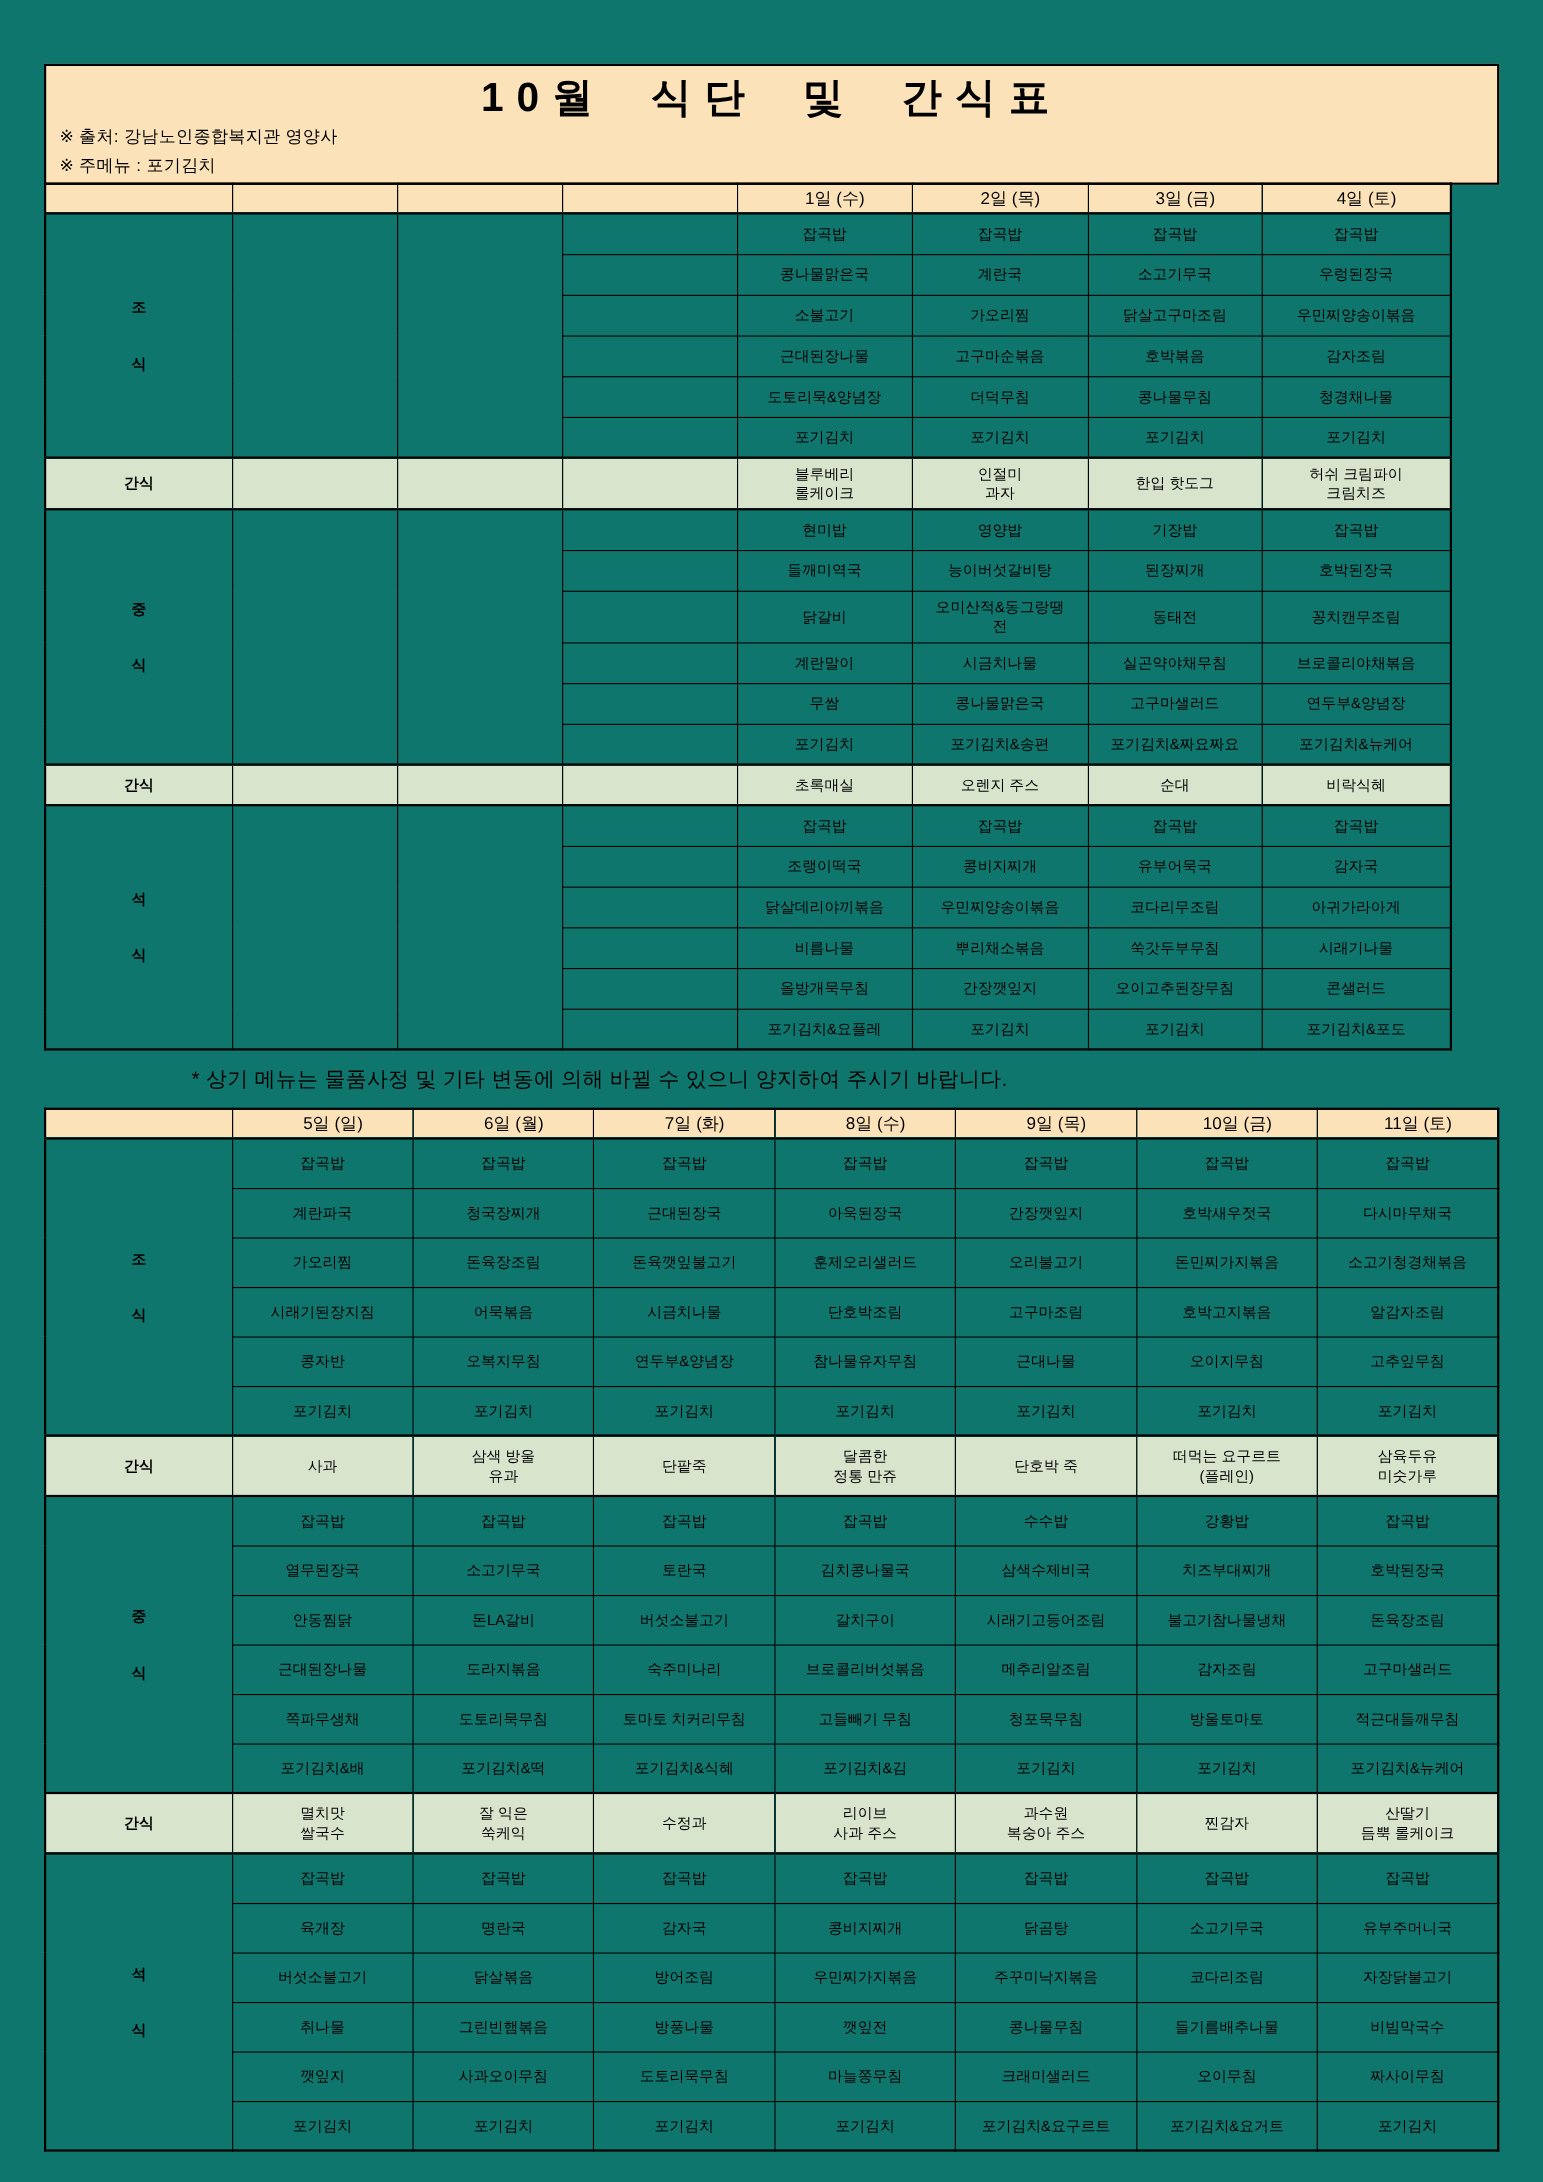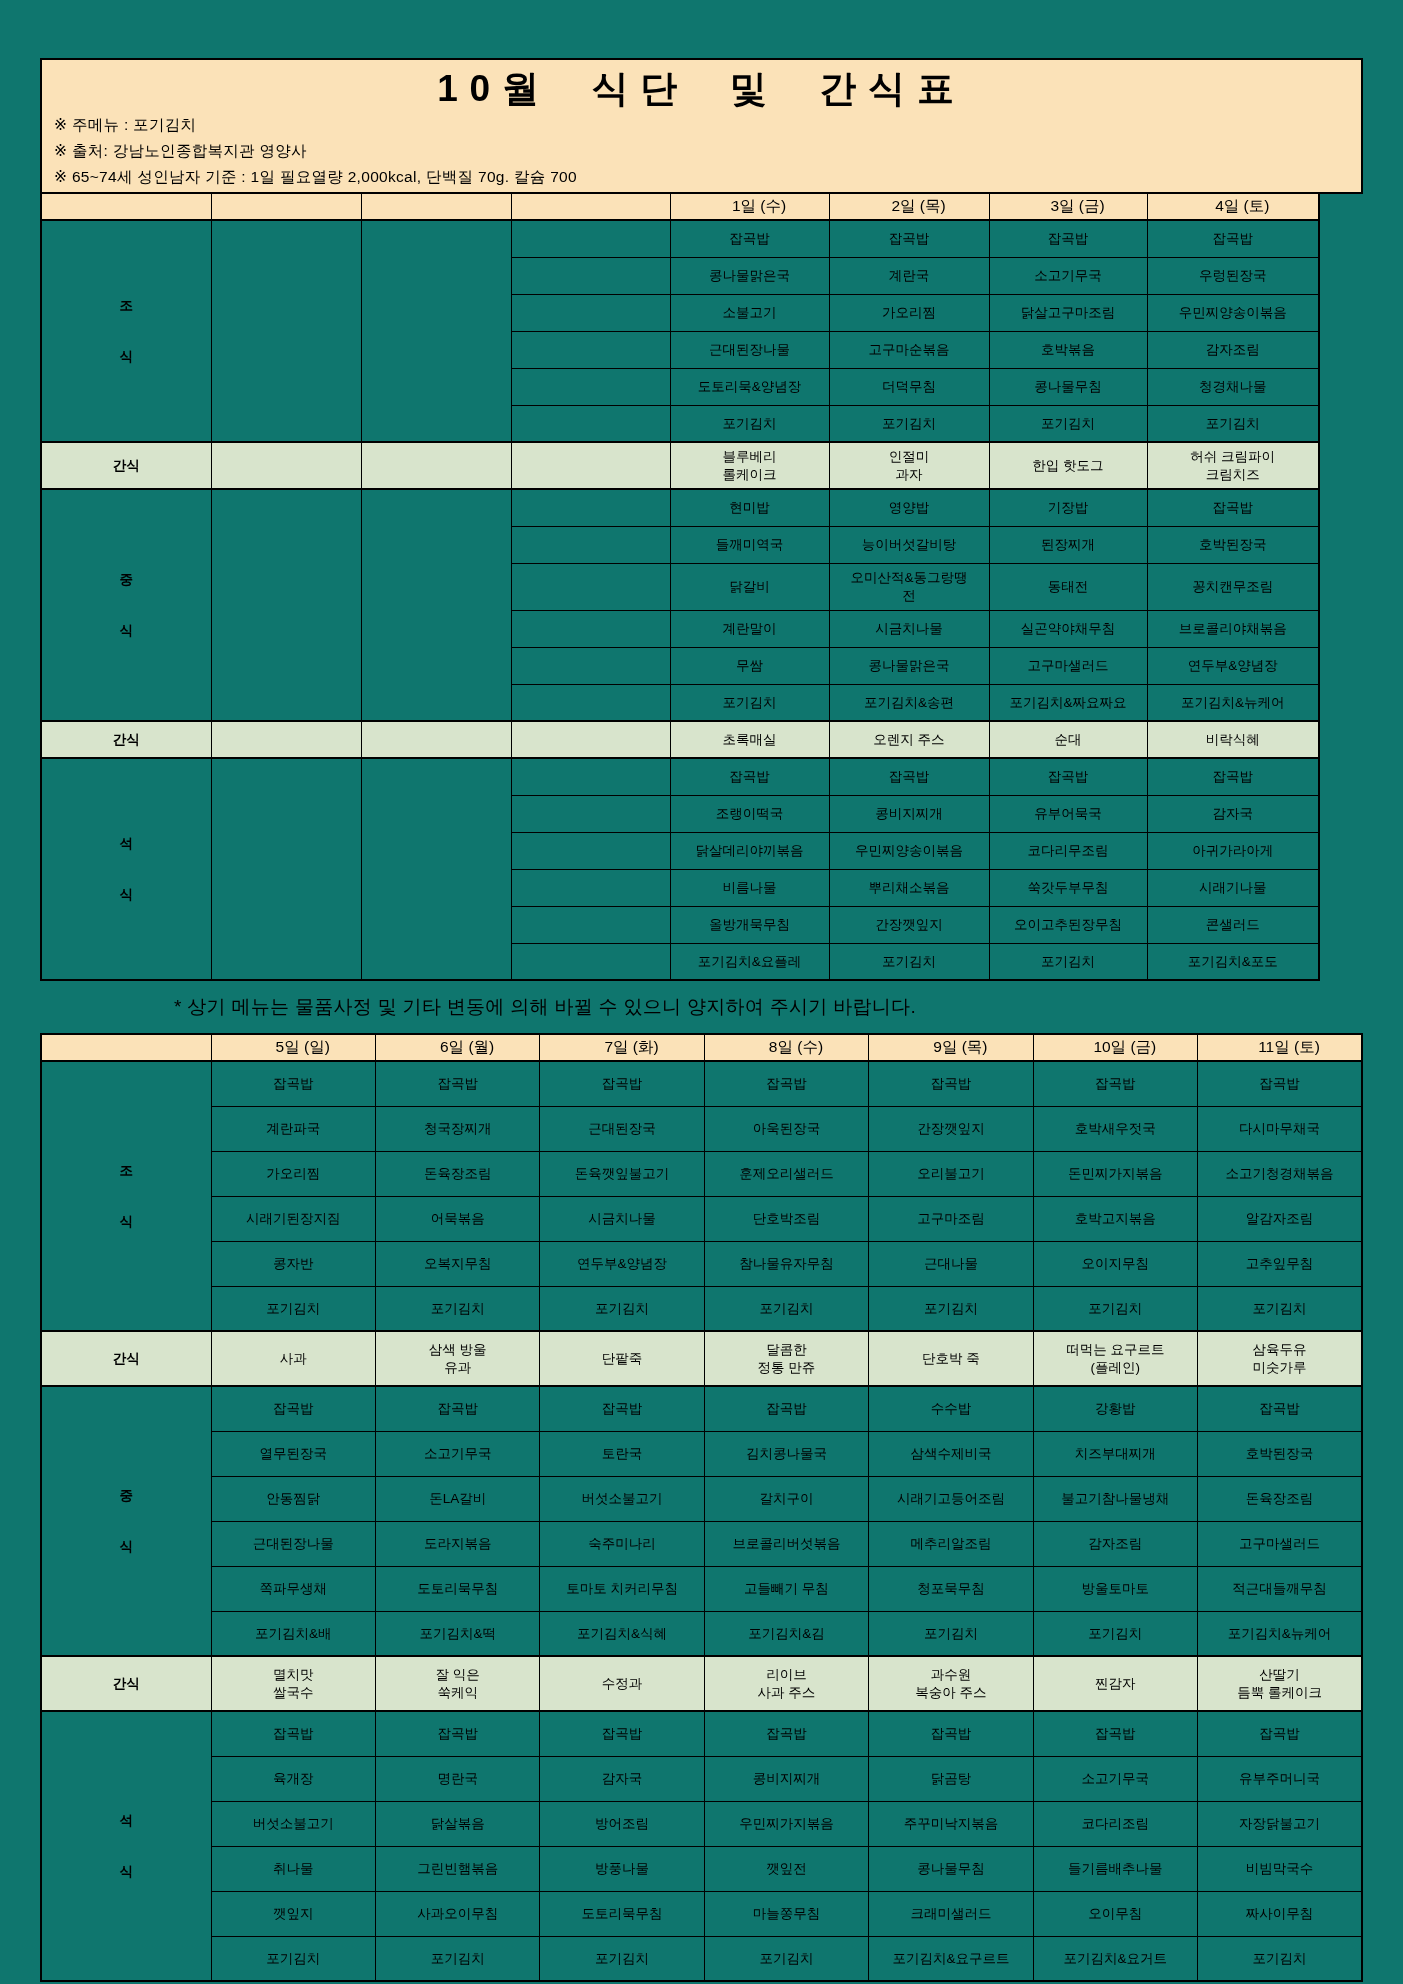--- a/index.html
+++ b/index.html
@@ -64,23 +64,22 @@
   }
 </style>
 </head>
 <body>
 
 <div class="page">
 
   <div class="title-box">
     <div class="title">10월  식단  및  간식표</div>
     <div class="notes">
+      <div class="note">※ 출처: 강남노인종합복지관 영양사</div>
       <div class="note">※ 주메뉴 : 포기김치</div>
-      <div class="note">※ 출처: 강남노인종합복지관 영양사</div>
-      <div class="note">※ 65~74세 성인남자 기준 : 1일 필요열량 2,000kcal, 단백질 70g. 칼슘 700</div>
     </div>
   </div>
 
   <table class="menu-table w1">
     <colgroup>
       <col style="width:170px">
         <col style="width:150px">
         <col style="width:150px">
         <col style="width:159px">
       <col style="width:159px">

